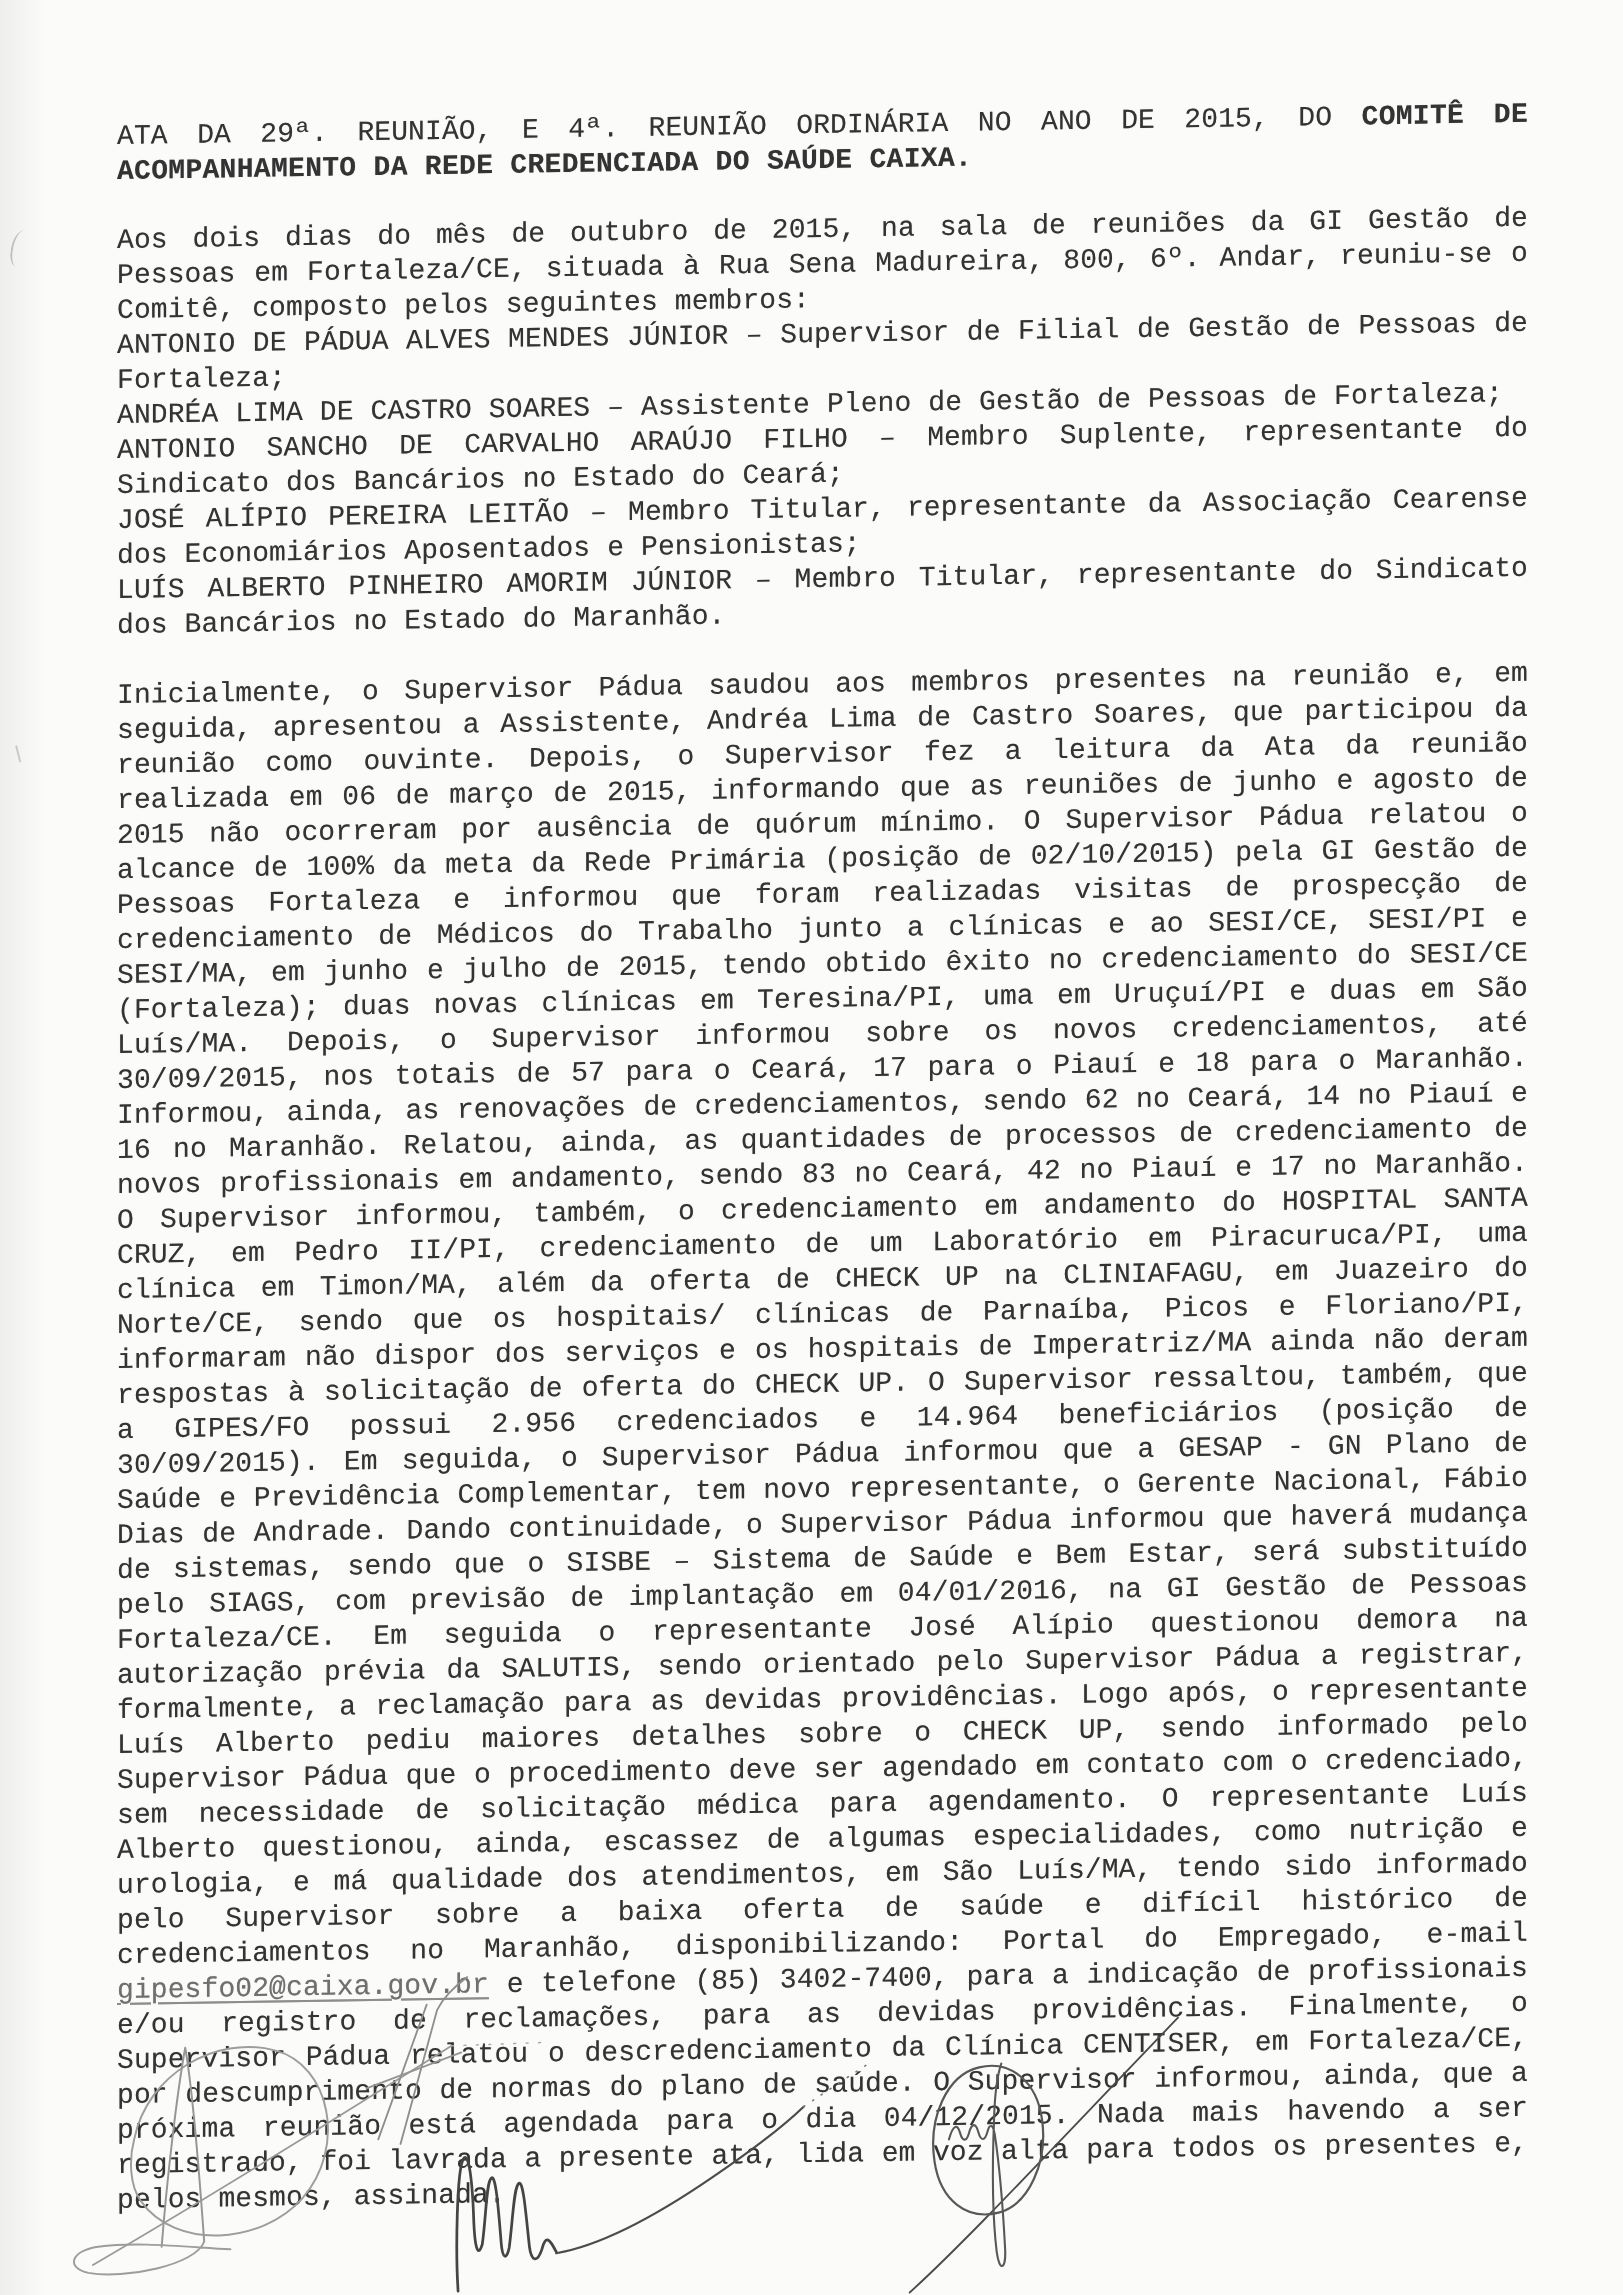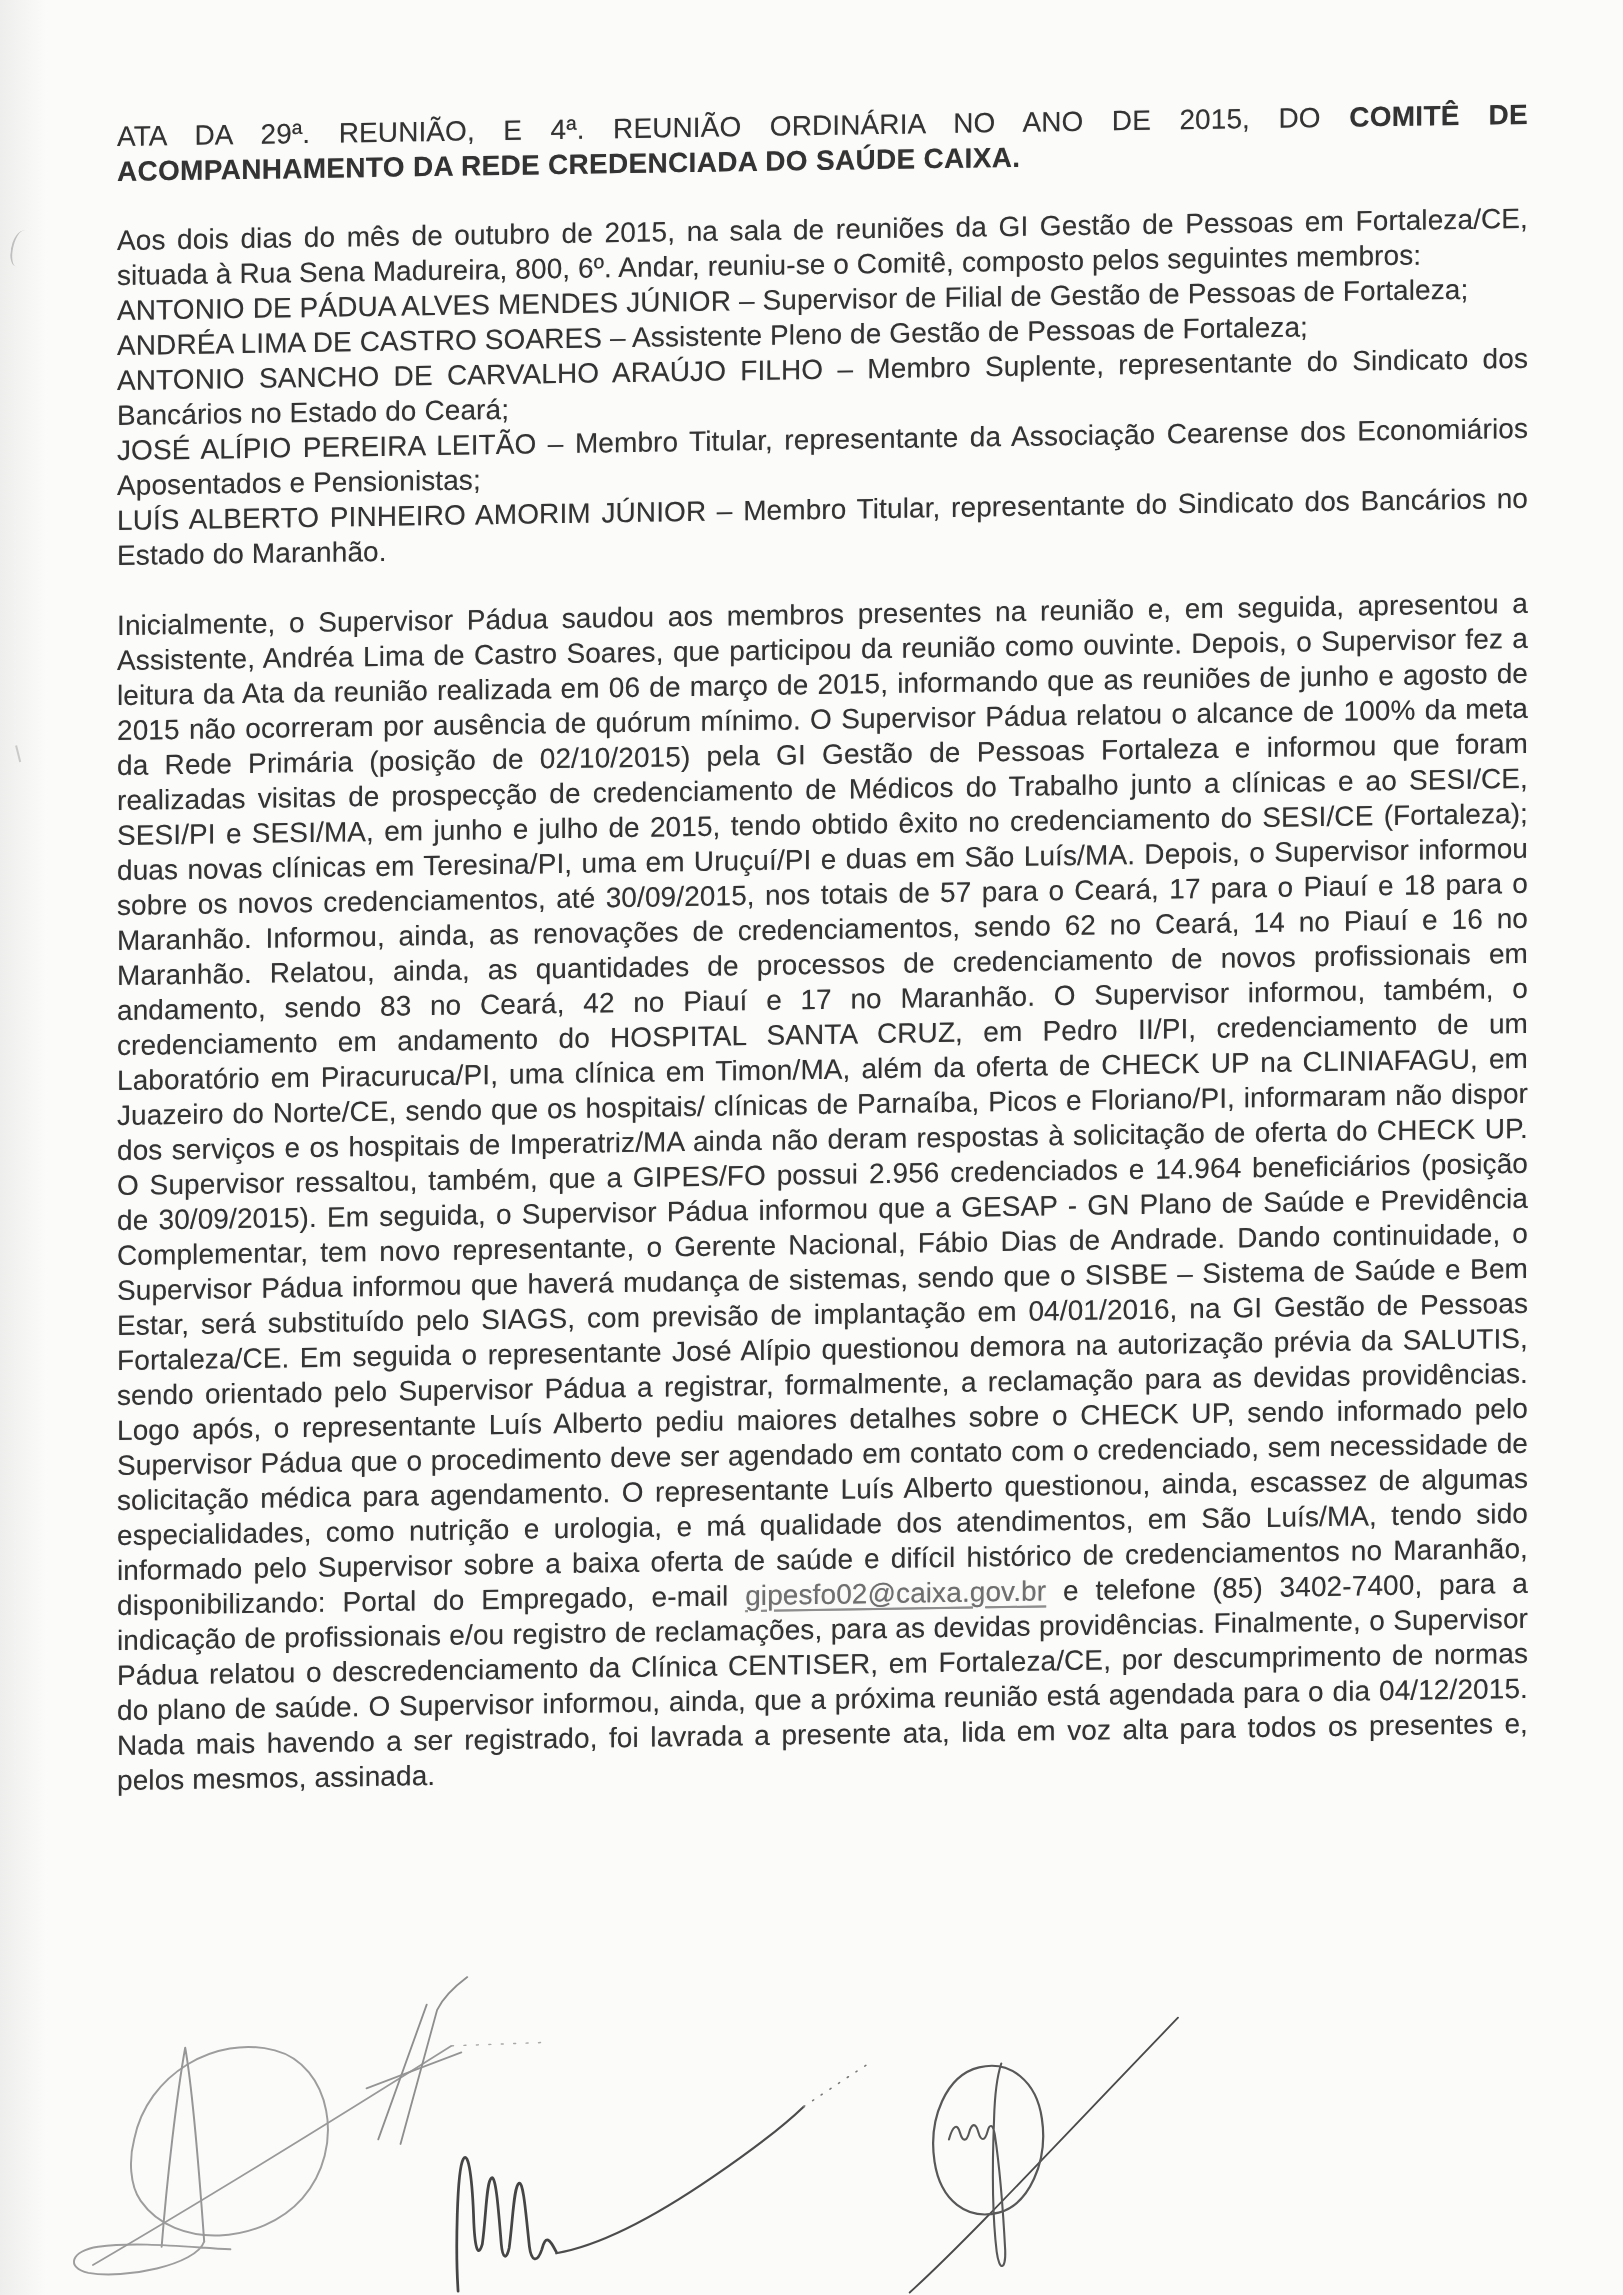--- a/index.html
+++ b/index.html
@@ -6,21 +6,21 @@
     --bg:#fbfbfa;
     --ink:#333333;
     --link:#6f6f6f;
   }
   html,body{margin:0;padding:0;background:#e8e8e6;}
   .sheet{
     position:relative;
     width:1623px;height:2295px;
     background:var(--bg);
     overflow:hidden;
-    font-family:Liberation Sans, sans-serif;
+    font-family:Liberation Mono, monospace;
     color:var(--ink);
   }
   
   .sheet::before{
     content:"";
     position:absolute;left:0;top:0;width:46px;height:100%;
     background:linear-gradient(90deg,rgba(120,120,120,.10),rgba(120,120,120,0));
     pointer-events:none;
   }
   .content{

